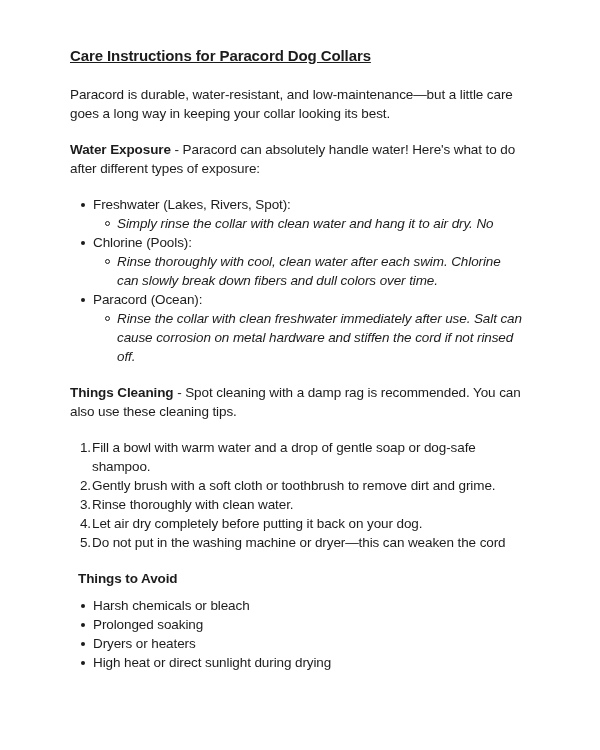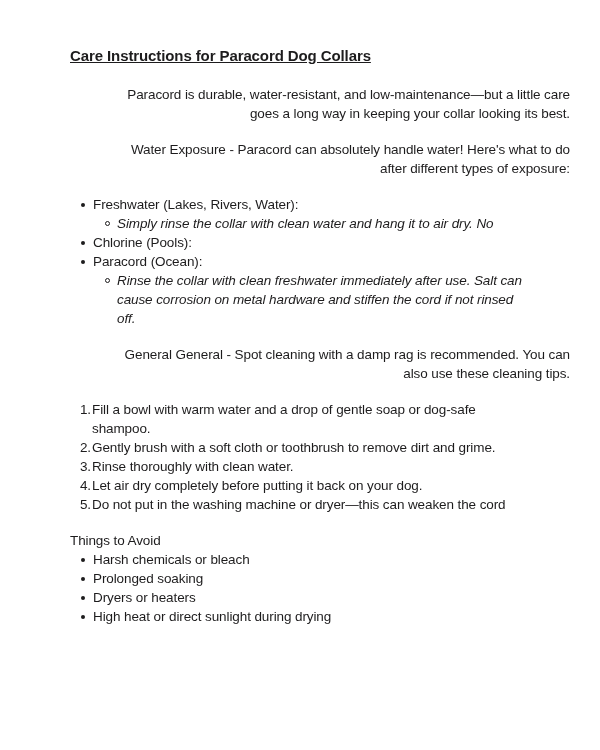--- a/index.html
+++ b/index.html
@@ -18,23 +18,23 @@
   .content { padding: 46px 30px 0 70px; }
 
   .doc-title {
     font-size: 15px;
     line-height: 20px;
     font-weight: 700;
     text-decoration: underline;
     margin: 0 0 19px 0;
   }
 
-  .para { margin: 0 0 17px 0; text-align: right; }
+  .para { margin: 0 0 17px 0; }
   .line { display: block; white-space: nowrap; }
-  b, .bold { font-weight: 400; }
+  b, .bold { font-weight: 700; }
 
   .list { margin: 0 0 17px 0; }
   .list.last { margin-bottom: 7px; }
 
   .li { position: relative; padding-left: 23px; }
   .li .li-text { display: block; }
   .marker-dot {
     position: absolute;
     left: 11px; top: 7.5px;
     width: 4px; height: 4px;
@@ -54,21 +54,21 @@
 
   .oli { position: relative; padding-left: 22px; }
   .oli .num {
     position: absolute;
     left: 0; top: 0;
     width: 21px;
     text-align: right;
     white-space: nowrap;
   }
 
-  .avoid-heading { font-weight: 400; margin: 0; }
+  .avoid-heading { font-weight: 700; margin: 8px; }
 </style>
 </head>
 <body>
 
 <div class="page">
   <div class="content">
 
     <h1 class="doc-title">Care Instructions for Paracord Dog Collars</h1>
 
     <div class="para">
@@ -78,51 +78,58 @@
 
     <div class="para">
       <span class="line"><b>Water Exposure</b><span> - Paracord can absolutely handle water! Here's what to do</span></span>
       <span class="line">after different types of exposure:</span>
     </div>
 
     <div class="list">
 
       <div class="li">
         <span class="marker-dot"></span>
-        <span class="li-text line">Freshwater (Lakes, Rivers, Water):</span>
+        <span class="li-text line">Freshwater (Lakes, Rivers, Spot):</span>
       </div>
       <div class="li sub">
         <span class="marker-circle"></span>
         <span class="li-text">
           <span class="line">Simply rinse the collar with clean water and hang it to air dry. No</span>
         </span>
       </div>
 
       <div class="li">
         <span class="marker-dot"></span>
         <span class="li-text line">Chlorine (Pools):</span>
+      </div>
+      <div class="li sub">
+        <span class="marker-circle"></span>
+        <span class="li-text">
+          <span class="line">Rinse thoroughly with cool, clean water after each swim. Chlorine</span>
+          <span class="line">can slowly break down fibers and dull colors over time.</span>
+        </span>
       </div>
 
       <div class="li">
         <span class="marker-dot"></span>
         <span class="li-text line">Paracord (Ocean):</span>
       </div>
       <div class="li sub">
         <span class="marker-circle"></span>
         <span class="li-text">
           <span class="line">Rinse the collar with clean freshwater immediately after use. Salt can</span>
           <span class="line">cause corrosion on metal hardware and stiffen the cord if not rinsed</span>
           <span class="line">off.</span>
         </span>
       </div>
 
     </div>
 
     <div class="para">
-      <span class="line"><b>General General</b><span> - Spot cleaning with a damp rag is recommended. You can</span></span>
+      <span class="line"><b>Things Cleaning</b><span> - Spot cleaning with a damp rag is recommended. You can</span></span>
       <span class="line">also use these cleaning tips.</span>
     </div>
 
     <div class="list">
 
       <div class="oli">
         <span class="num">1.</span>
         <span class="li-text">
           <span class="line">Fill a bowl with warm water and a drop of gentle soap or dog-safe</span>
           <span class="line">shampoo.</span>

